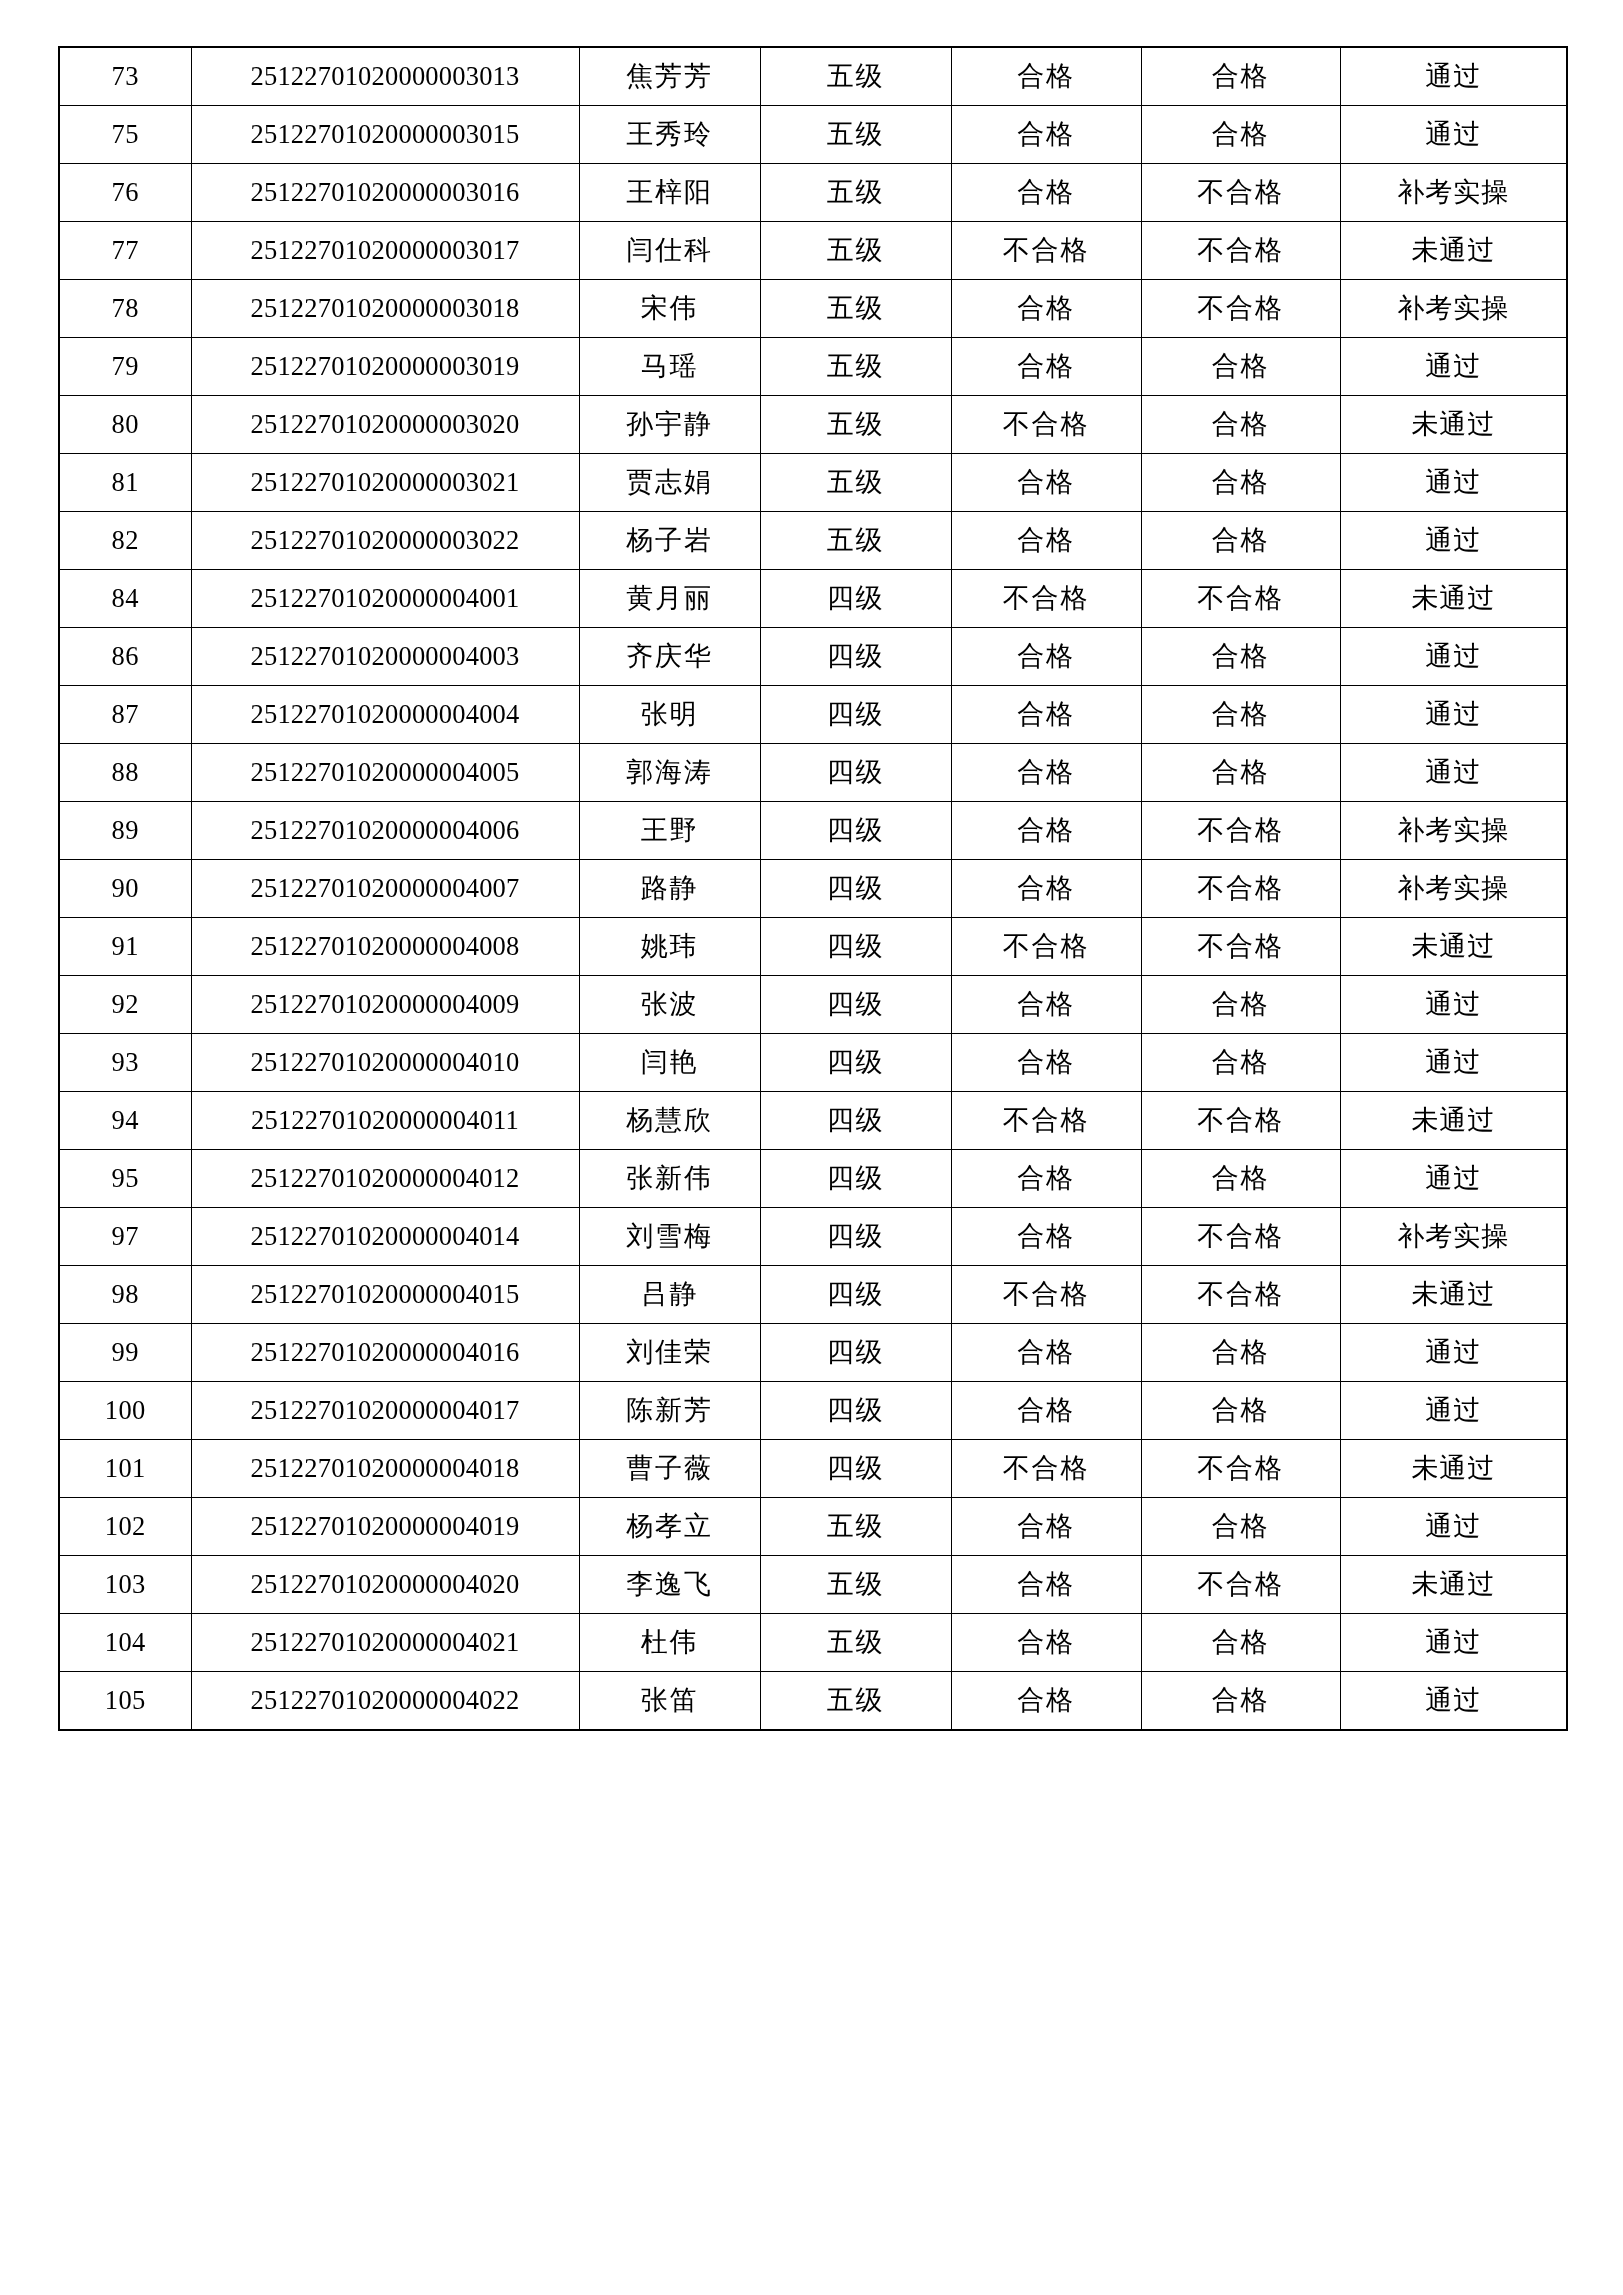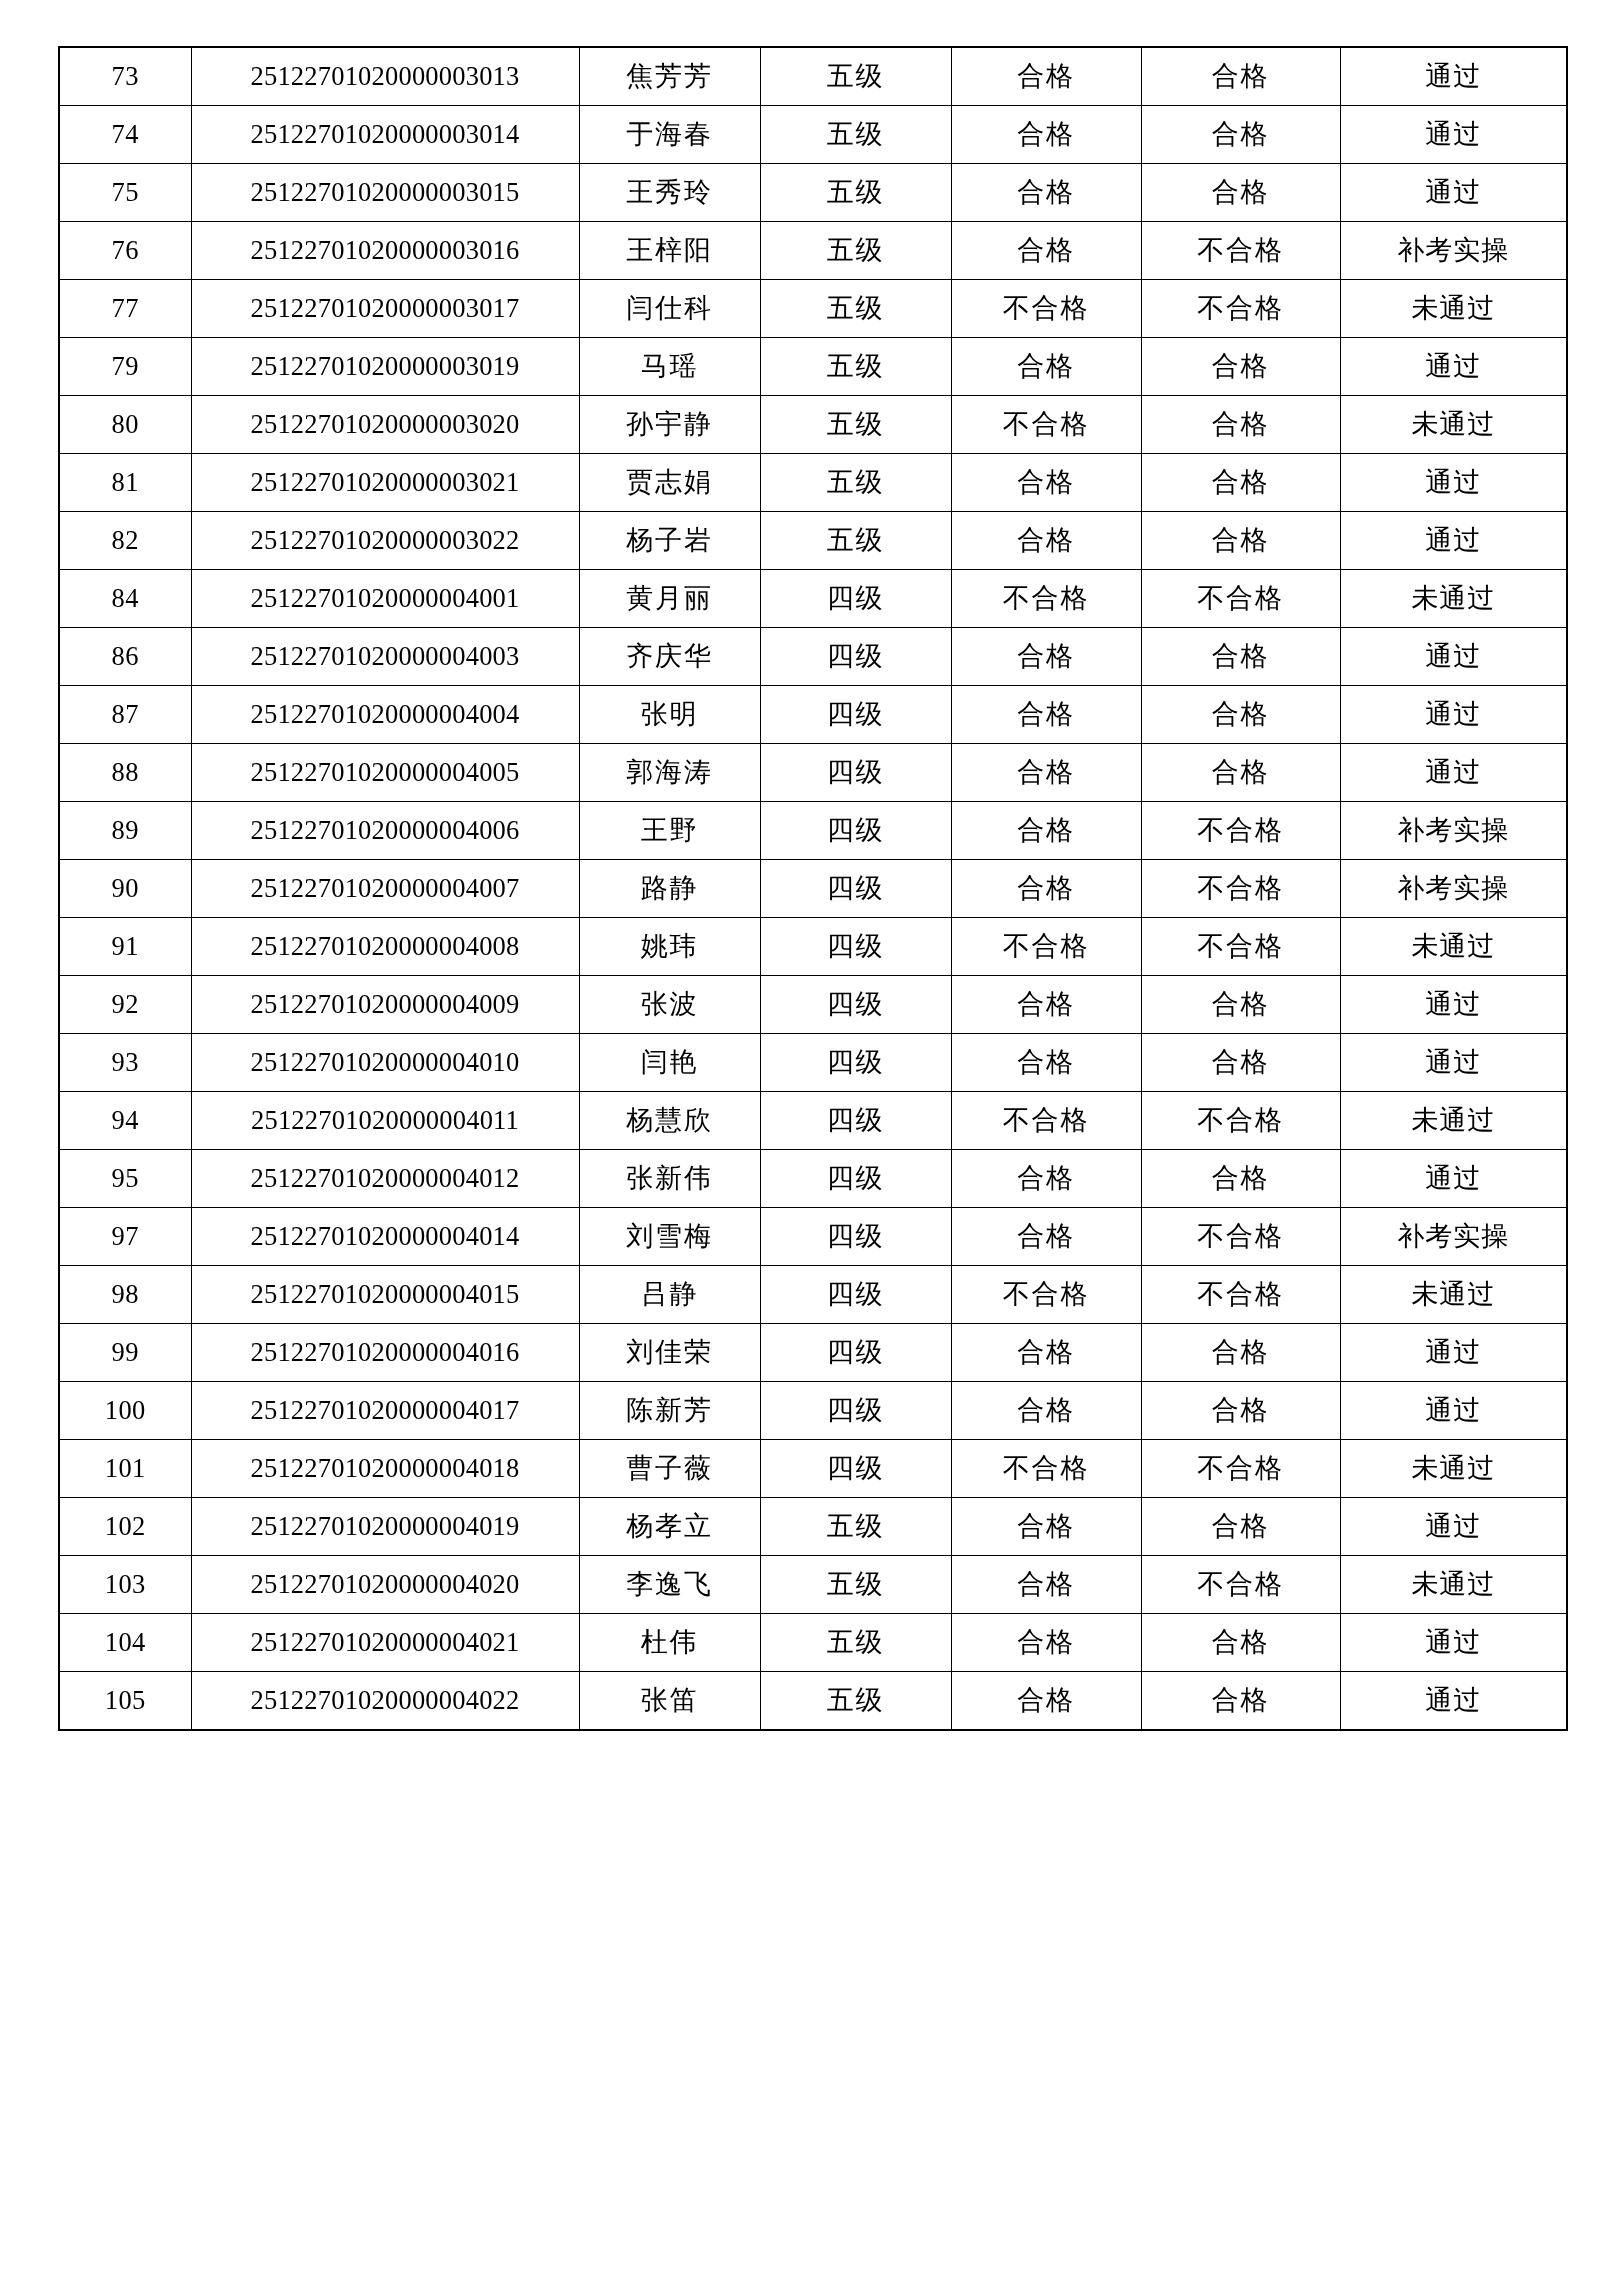--- a/index.html
+++ b/index.html
@@ -95,29 +95,20 @@
           <tr>
             <td class="index">73</td>
             <td class="idnum">25122701020000003013</td>
             <td class="name">焦芳芳</td>
             <td class="level">五级</td>
             <td class="theory">合格</td>
             <td class="prac">合格</td>
             <td class="status">通过</td>
           </tr>
           <tr>
-            <td class="index">74</td>
-            <td class="idnum">25122701020000003014</td>
-            <td class="name">于海春</td>
-            <td class="level">五级</td>
-            <td class="theory">合格</td>
-            <td class="prac">合格</td>
-            <td class="status">通过</td>
-          </tr>
-          <tr>
             <td class="index">75</td>
             <td class="idnum">25122701020000003015</td>
             <td class="name">王秀玲</td>
             <td class="level">五级</td>
             <td class="theory">合格</td>
             <td class="prac">合格</td>
             <td class="status">通过</td>
           </tr>
           <tr>
             <td class="index">76</td>
@@ -129,20 +120,29 @@
             <td class="status">补考实操</td>
           </tr>
           <tr>
             <td class="index">77</td>
             <td class="idnum">25122701020000003017</td>
             <td class="name">闫仕科</td>
             <td class="level">五级</td>
             <td class="theory">不合格</td>
             <td class="prac">不合格</td>
             <td class="status">未通过</td>
+          </tr>
+          <tr>
+            <td class="index">78</td>
+            <td class="idnum">25122701020000003018</td>
+            <td class="name">宋伟</td>
+            <td class="level">五级</td>
+            <td class="theory">合格</td>
+            <td class="prac">不合格</td>
+            <td class="status">补考实操</td>
           </tr>
           <tr>
             <td class="index">79</td>
             <td class="idnum">25122701020000003019</td>
             <td class="name">马瑶</td>
             <td class="level">五级</td>
             <td class="theory">合格</td>
             <td class="prac">合格</td>
             <td class="status">通过</td>
           </tr>

